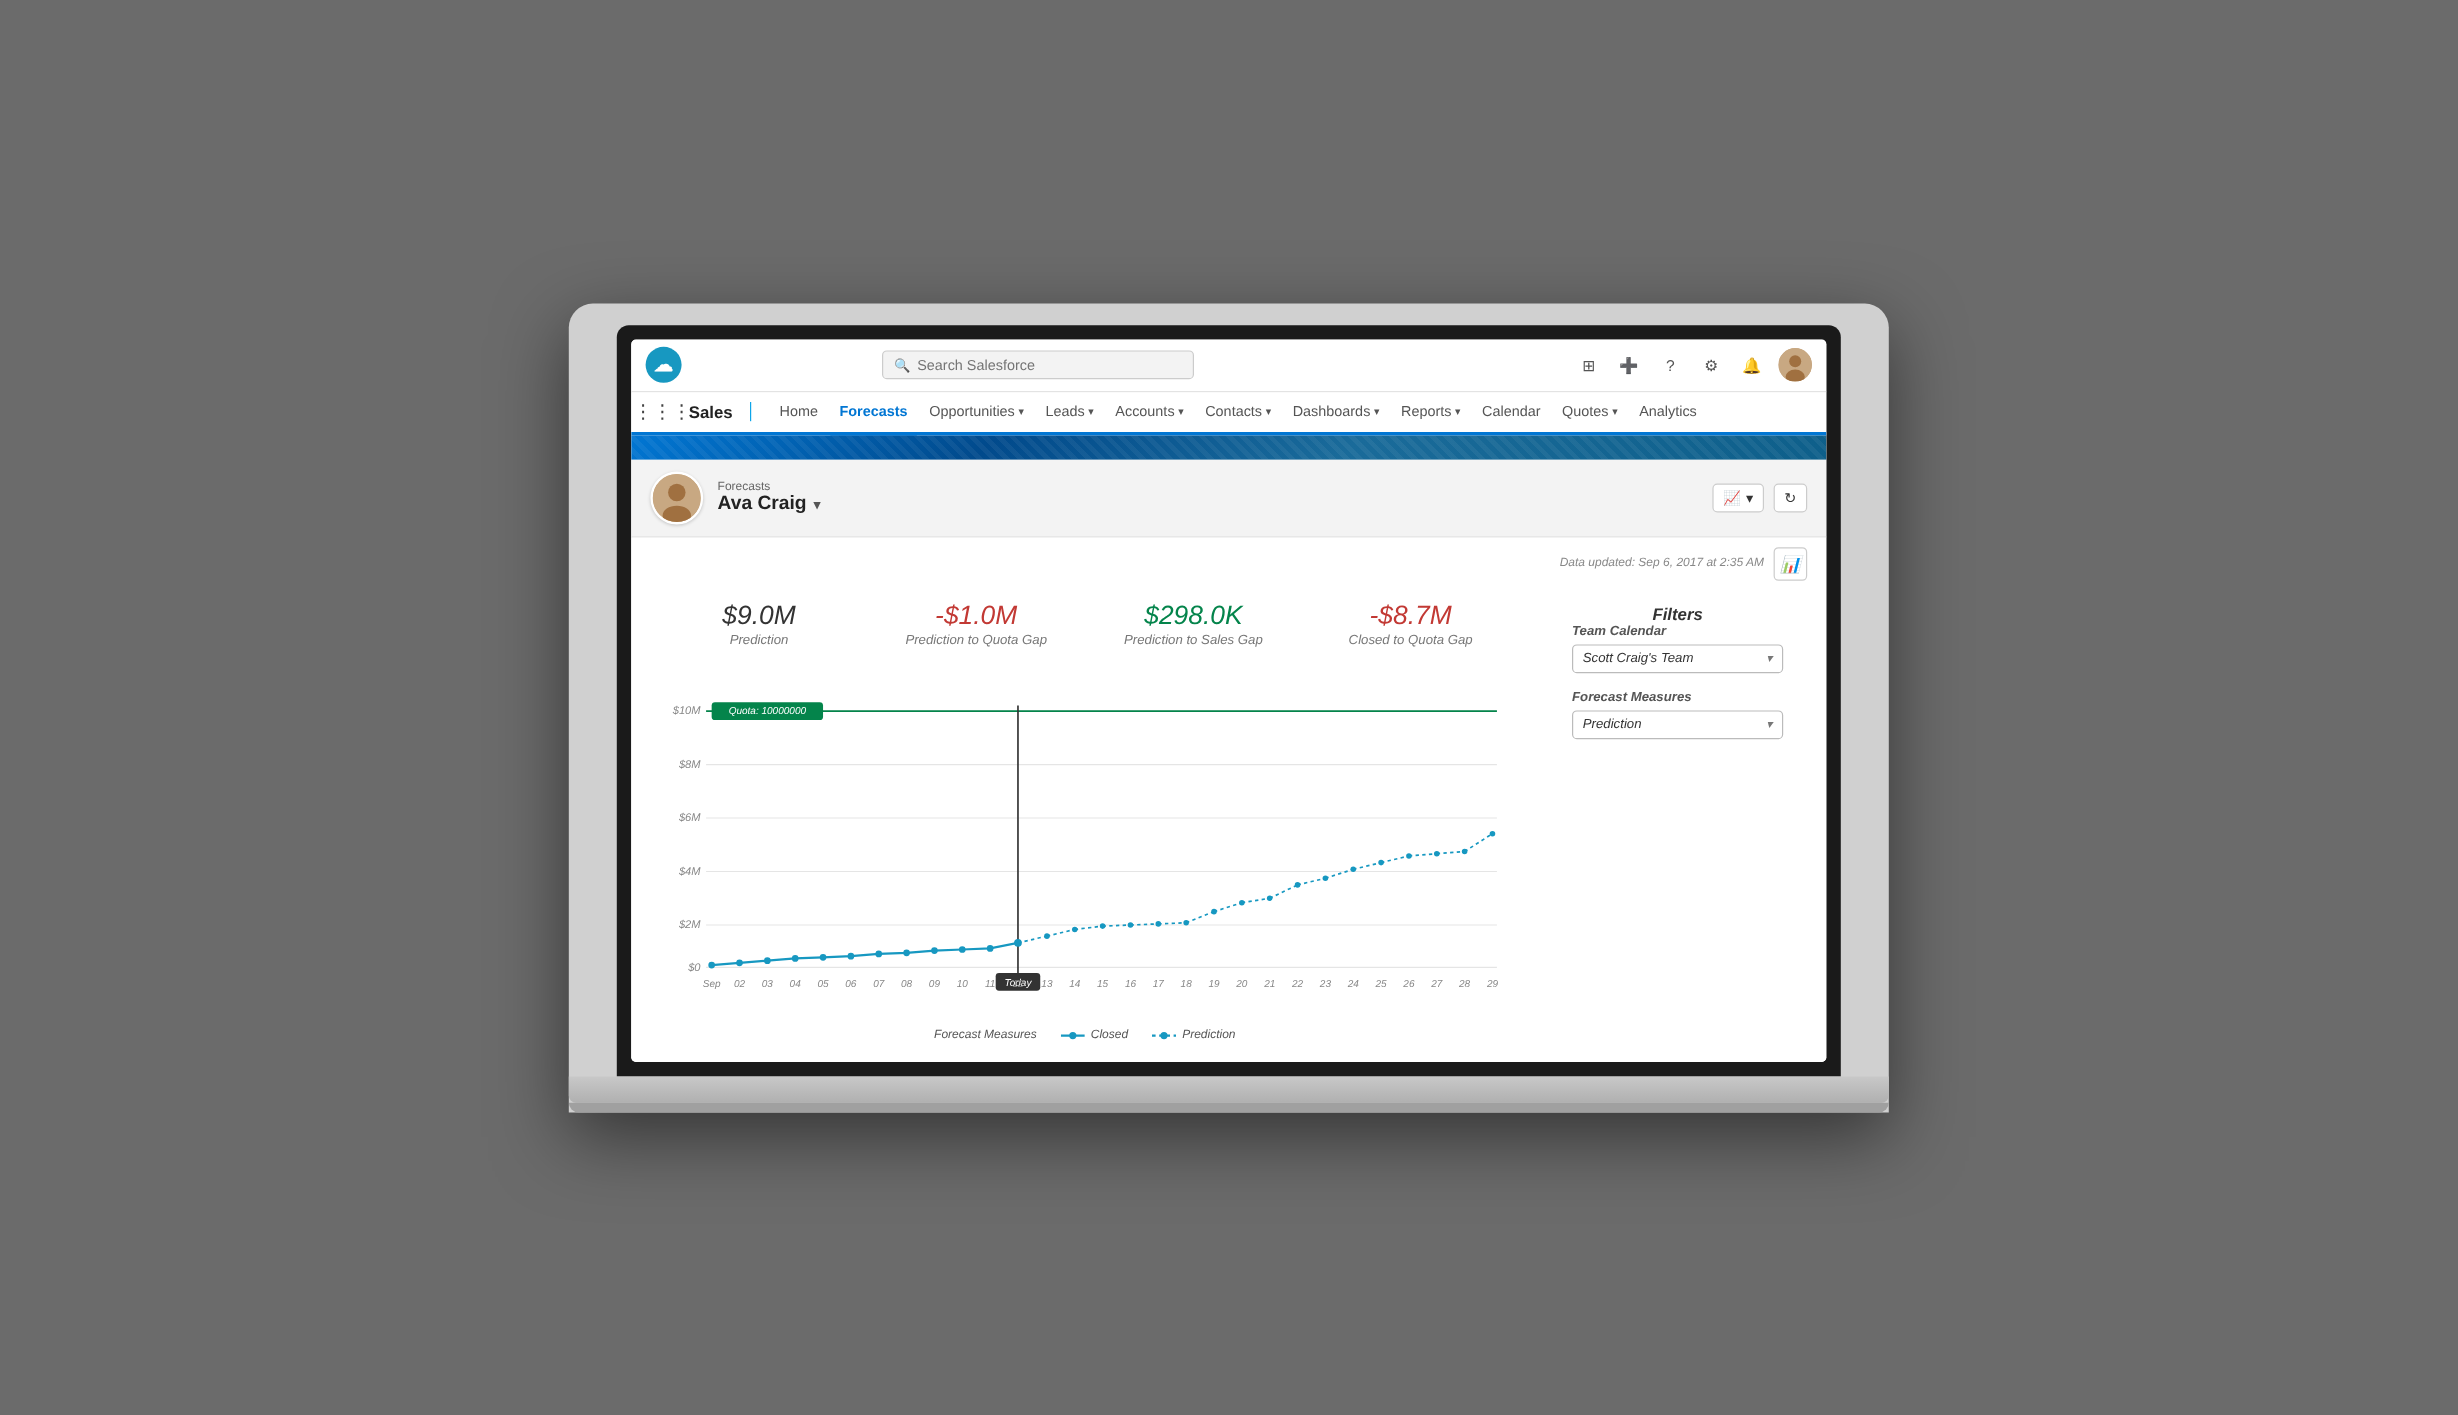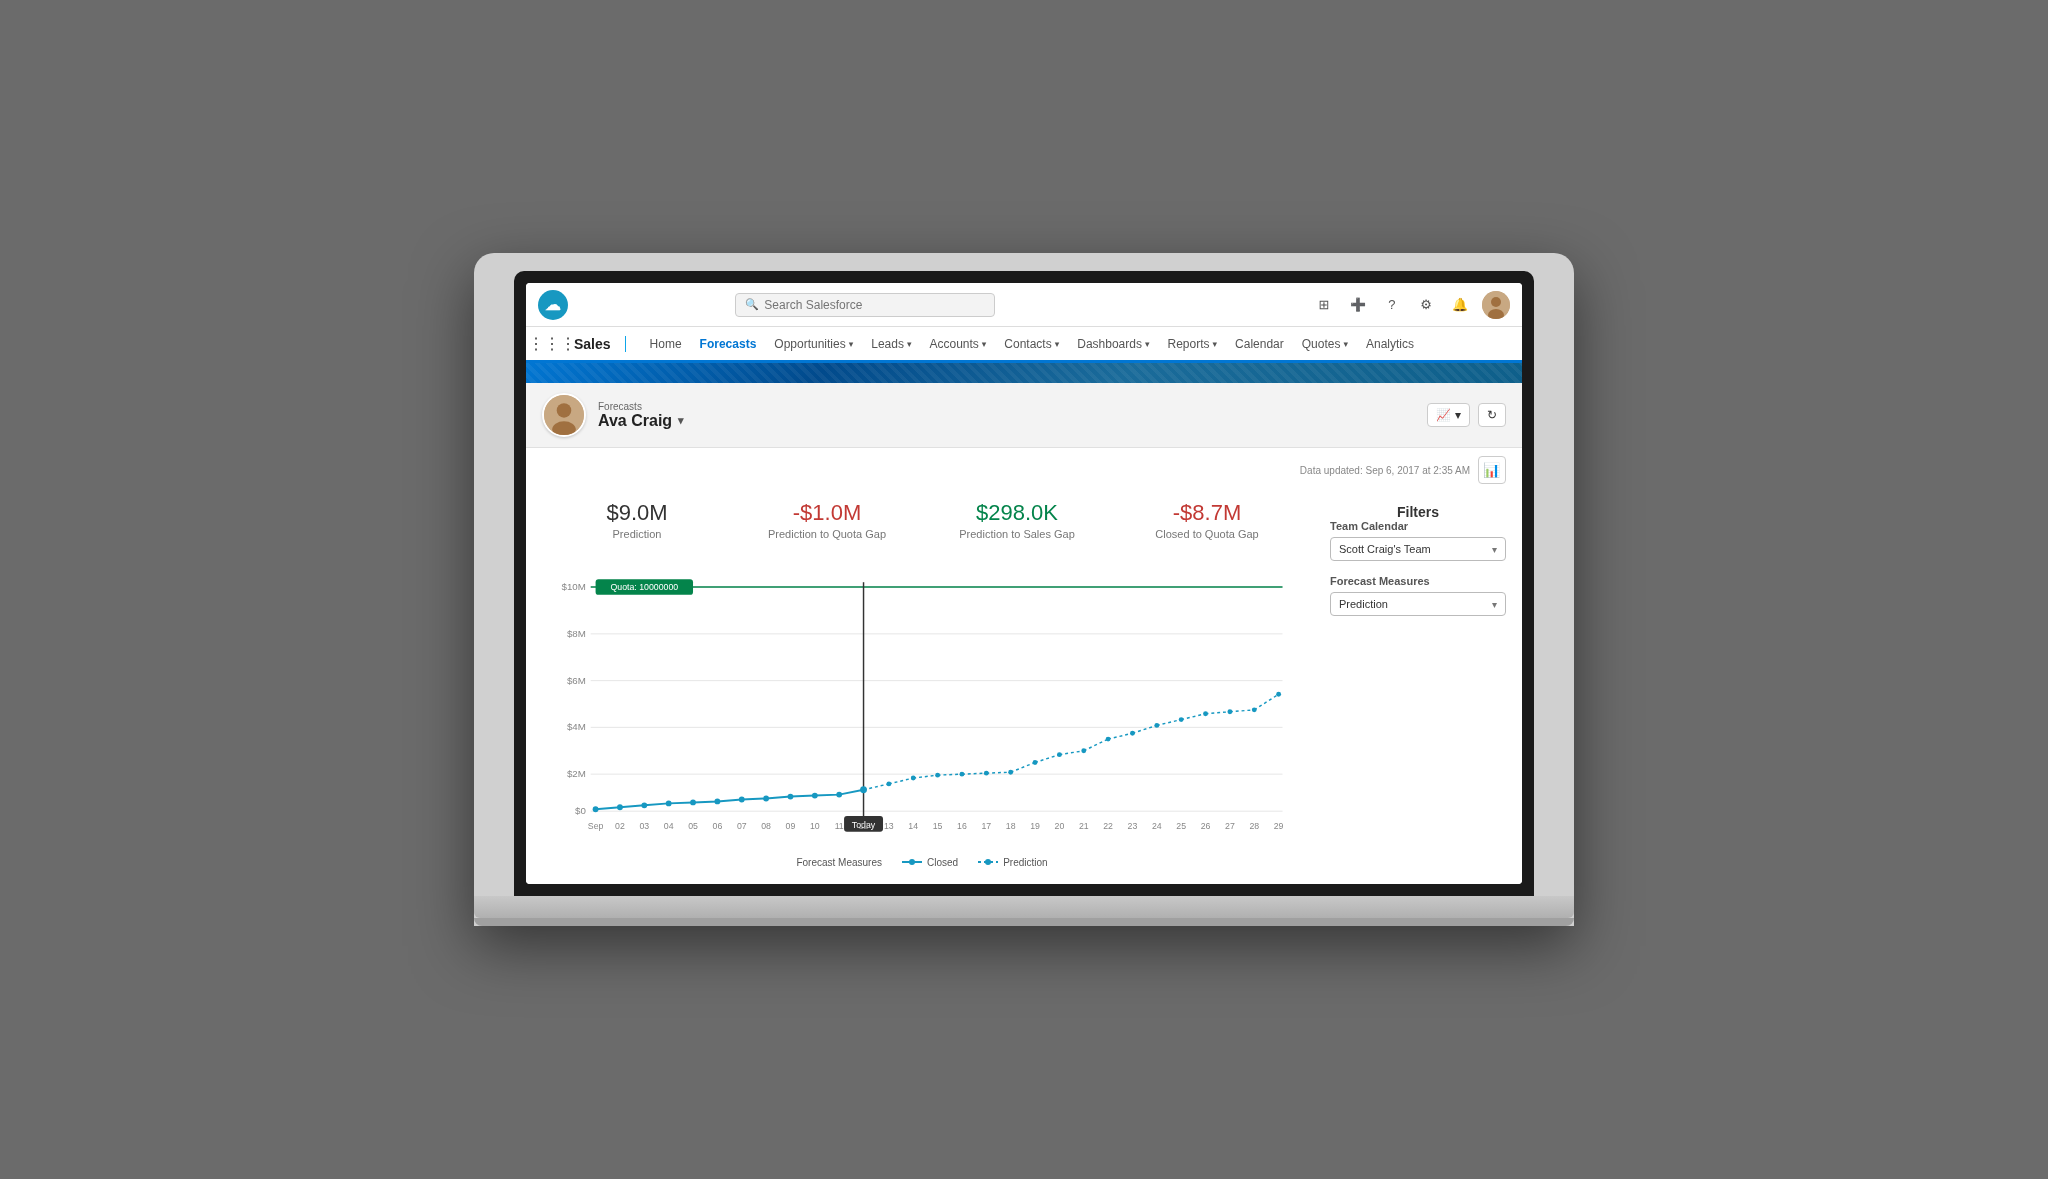--- a/index.html
+++ b/index.html
@@ -260,20 +260,21 @@
       color: #333;
     }
 
     
     .sf-content {
       background: #fff;
       flex: 1;
       display: flex;
       flex-direction: column;
       padding: 0;
+      font-style: italic;
     }
 
     
     .sf-data-updated-bar {
       display: flex;
       align-items: center;
       justify-content: flex-end;
       padding: 8px 16px;
       gap: 8px;
     }
@@ -292,22 +293,22 @@
       justify-content: center;
       cursor: pointer;
       font-size: 14px;
       color: #555;
     }
 
     
     .sf-chart-area {
       display: flex;
       flex: 1;
-      padding: 0 4px 16px 16px;
-      gap: 16px;
+      padding: 0 24px 16px 16px;
+      gap: 32px;
     }
     .sf-chart-main {
       flex: 1;
       display: flex;
       flex-direction: column;
     }
 
     
     .sf-metrics-row {
       display: flex;

